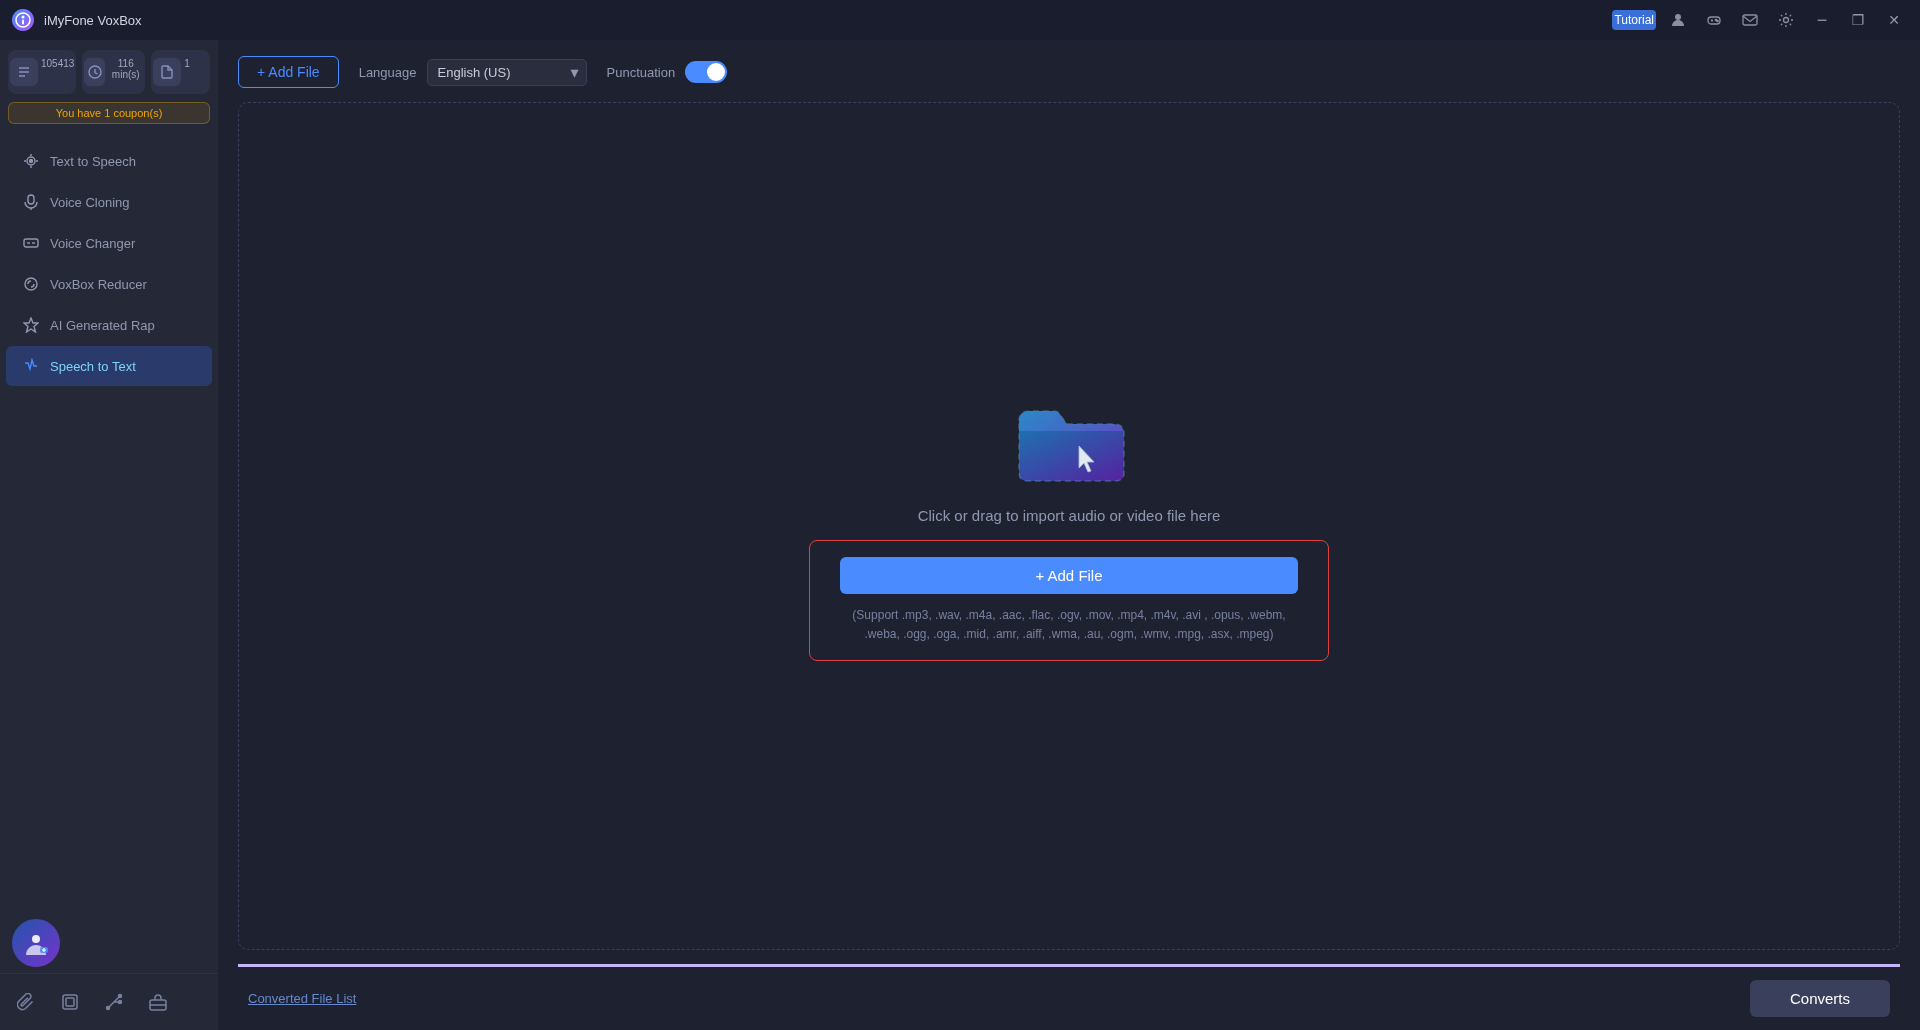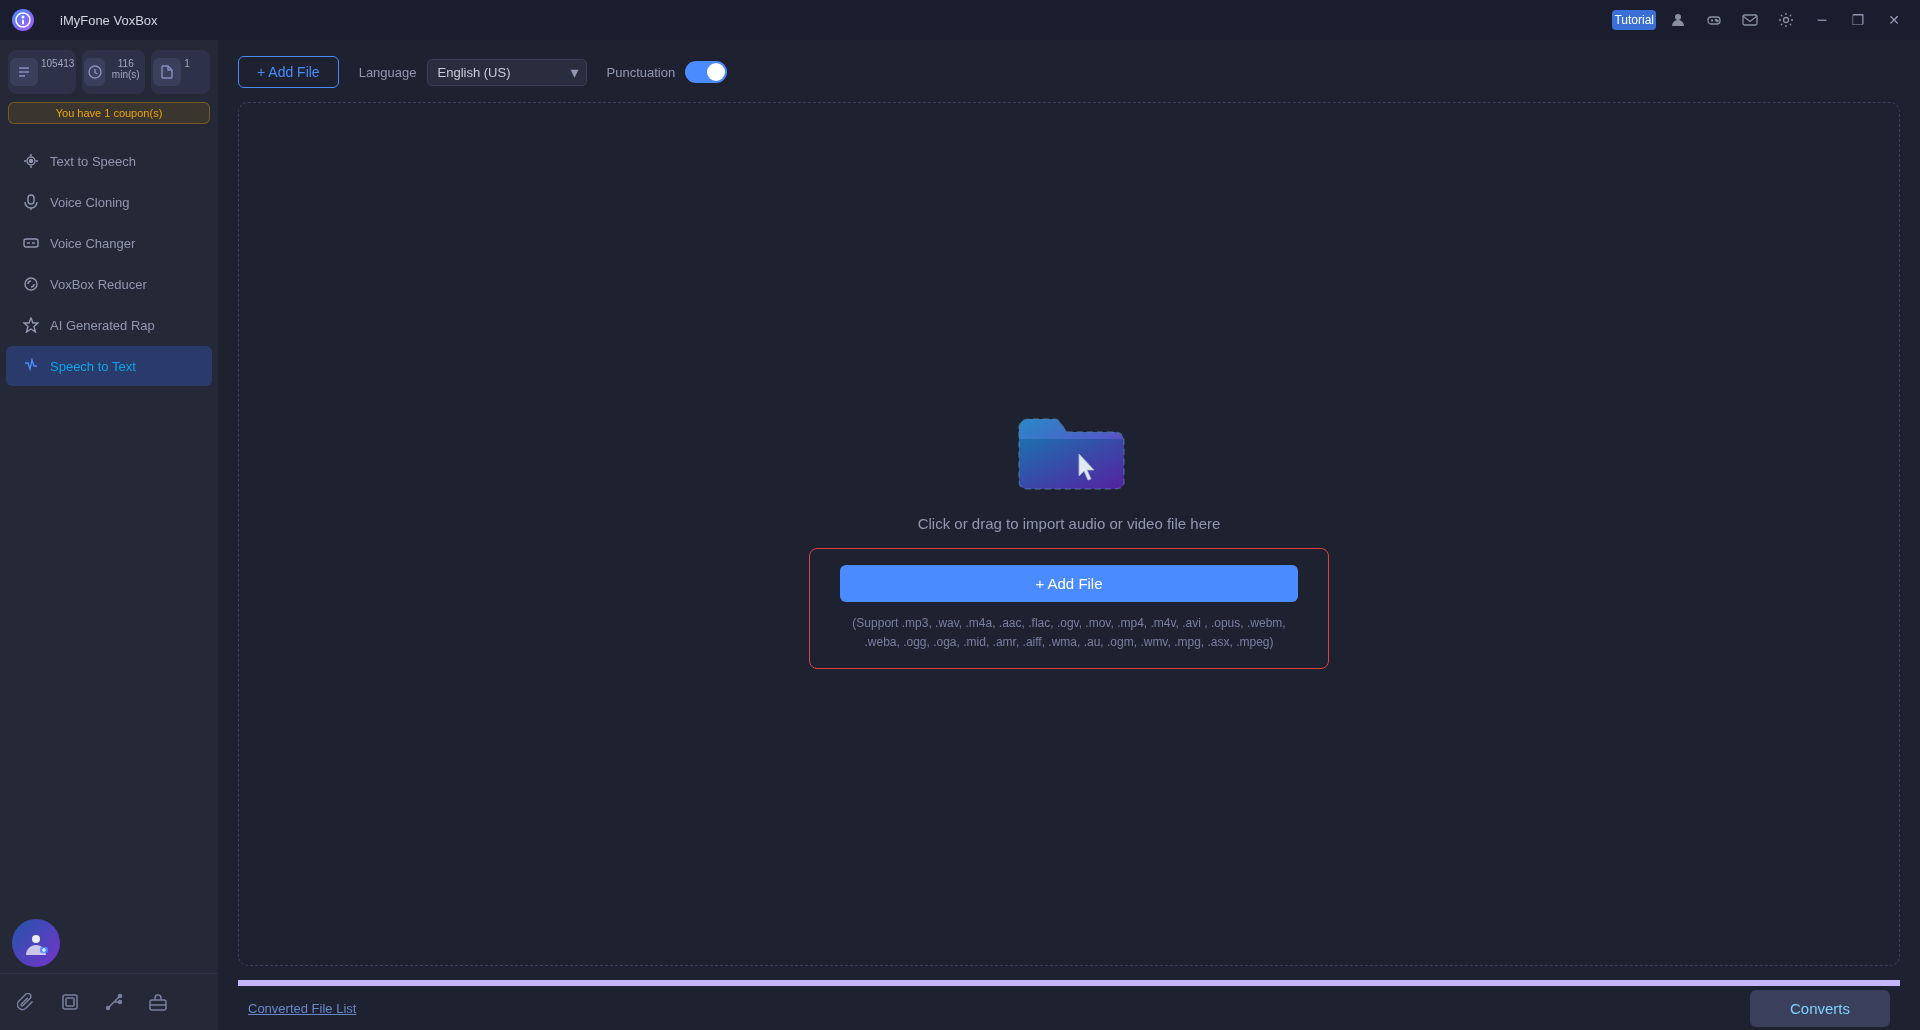--- a/index.html
+++ b/index.html
@@ -20,21 +20,21 @@
       background: #1a1d2e;
       display: flex;
       align-items: center;
       justify-content: space-between;
       padding: 0 12px;
       flex-shrink: 0;
     }
     .titlebar-left {
       display: flex;
       align-items: center;
-      gap: 26px;
+      gap: 10px;
     }
     .titlebar-logo {
       width: 22px;
       height: 22px;
       border-radius: 50%;
       background: linear-gradient(135deg, #4a8cff, #a855f7);
       display: flex;
       align-items: center;
       justify-content: center;
       font-size: 10px;
@@ -141,21 +141,21 @@
       padding: 11px 16px;
       cursor: pointer;
       border-radius: 6px;
       margin: 1px 6px;
       font-size: 13px;
       color: #9098b0;
       transition: background 0.15s;
     }
     .nav-item.active {
       background: #2a3a6a;
-      color: #0ea5e9;
+      color: #7dd3fc;
     }
     .nav-item .nav-icon {
       width: 18px;
       height: 18px;
       display: flex;
       align-items: center;
       justify-content: center;
       font-size: 14px;
       flex-shrink: 0;
     }
@@ -324,37 +324,37 @@
     }
     .format-support {
       font-size: 12px;
       color: #7880a0;
       text-align: center;
       line-height: 1.6;
     }
 
     
     .bottom-bar {
-      height: 50px;
+      height: 66px;
       display: flex;
       align-items: center;
       justify-content: space-between;
-      border-top: 6px solid #c4b5fd;
+      border-top: 3px solid #c4b5fd;
       padding: 0 10px;
       flex-shrink: 0;
     }
     .converted-file-link {
       font-size: 13px;
       color: #6888cc;
       text-decoration: underline;
       cursor: pointer;
     }
     .convert-btn {
       background: #3a3f5c;
-      color: #7dd3fc;
+      color: #ffffff;
       border: none;
       padding: 10px 40px;
       border-radius: 6px;
       font-size: 15px;
       cursor: pointer;
     }
   </style>
 </head>
 <body>
 

